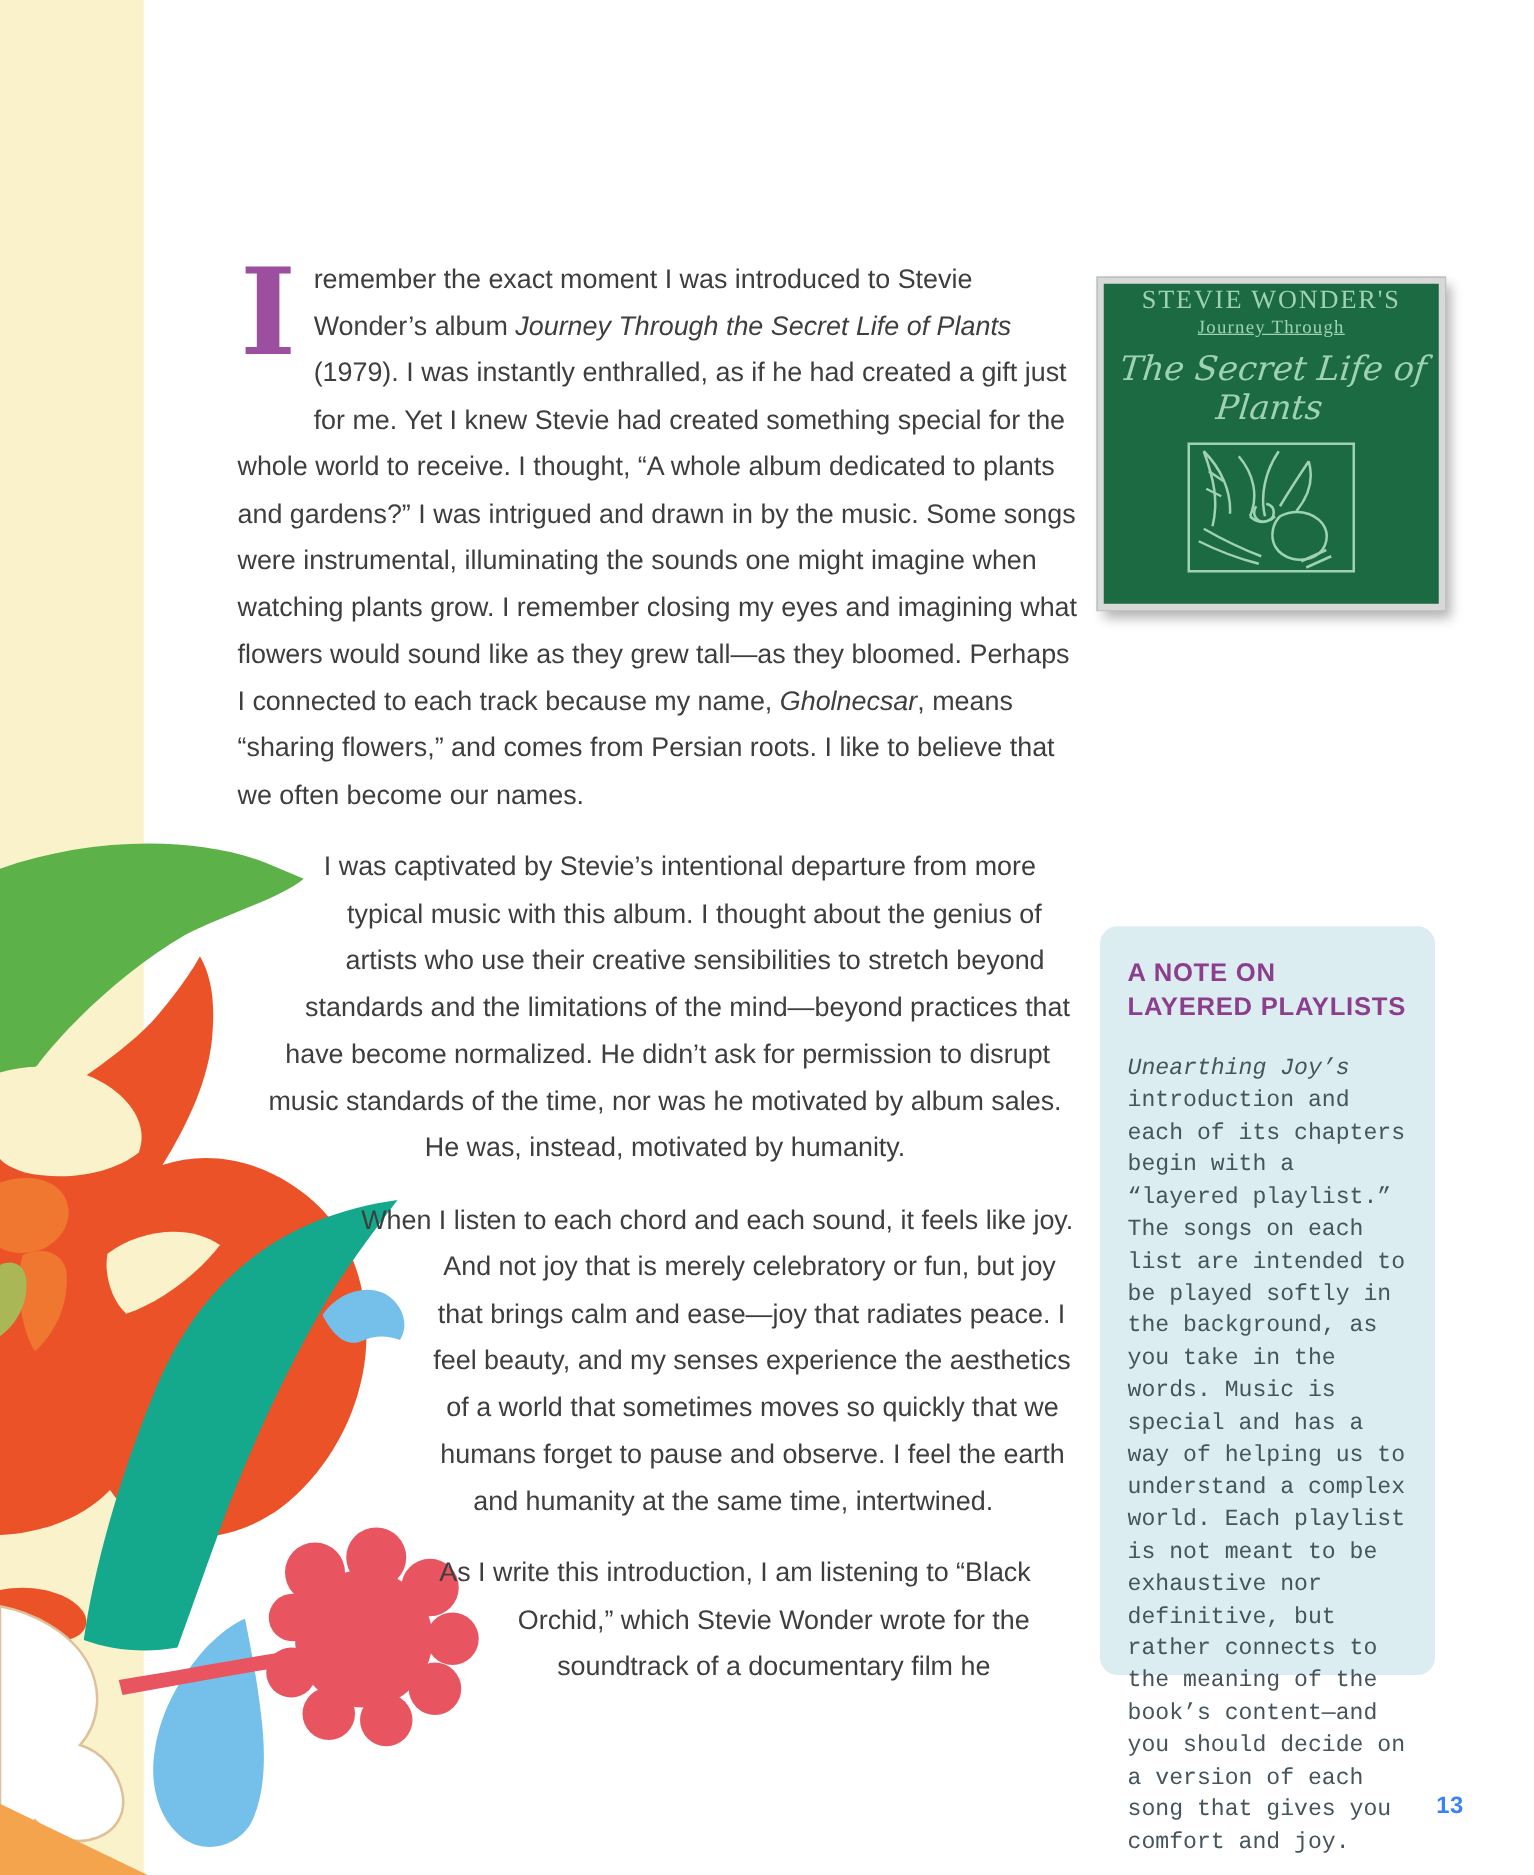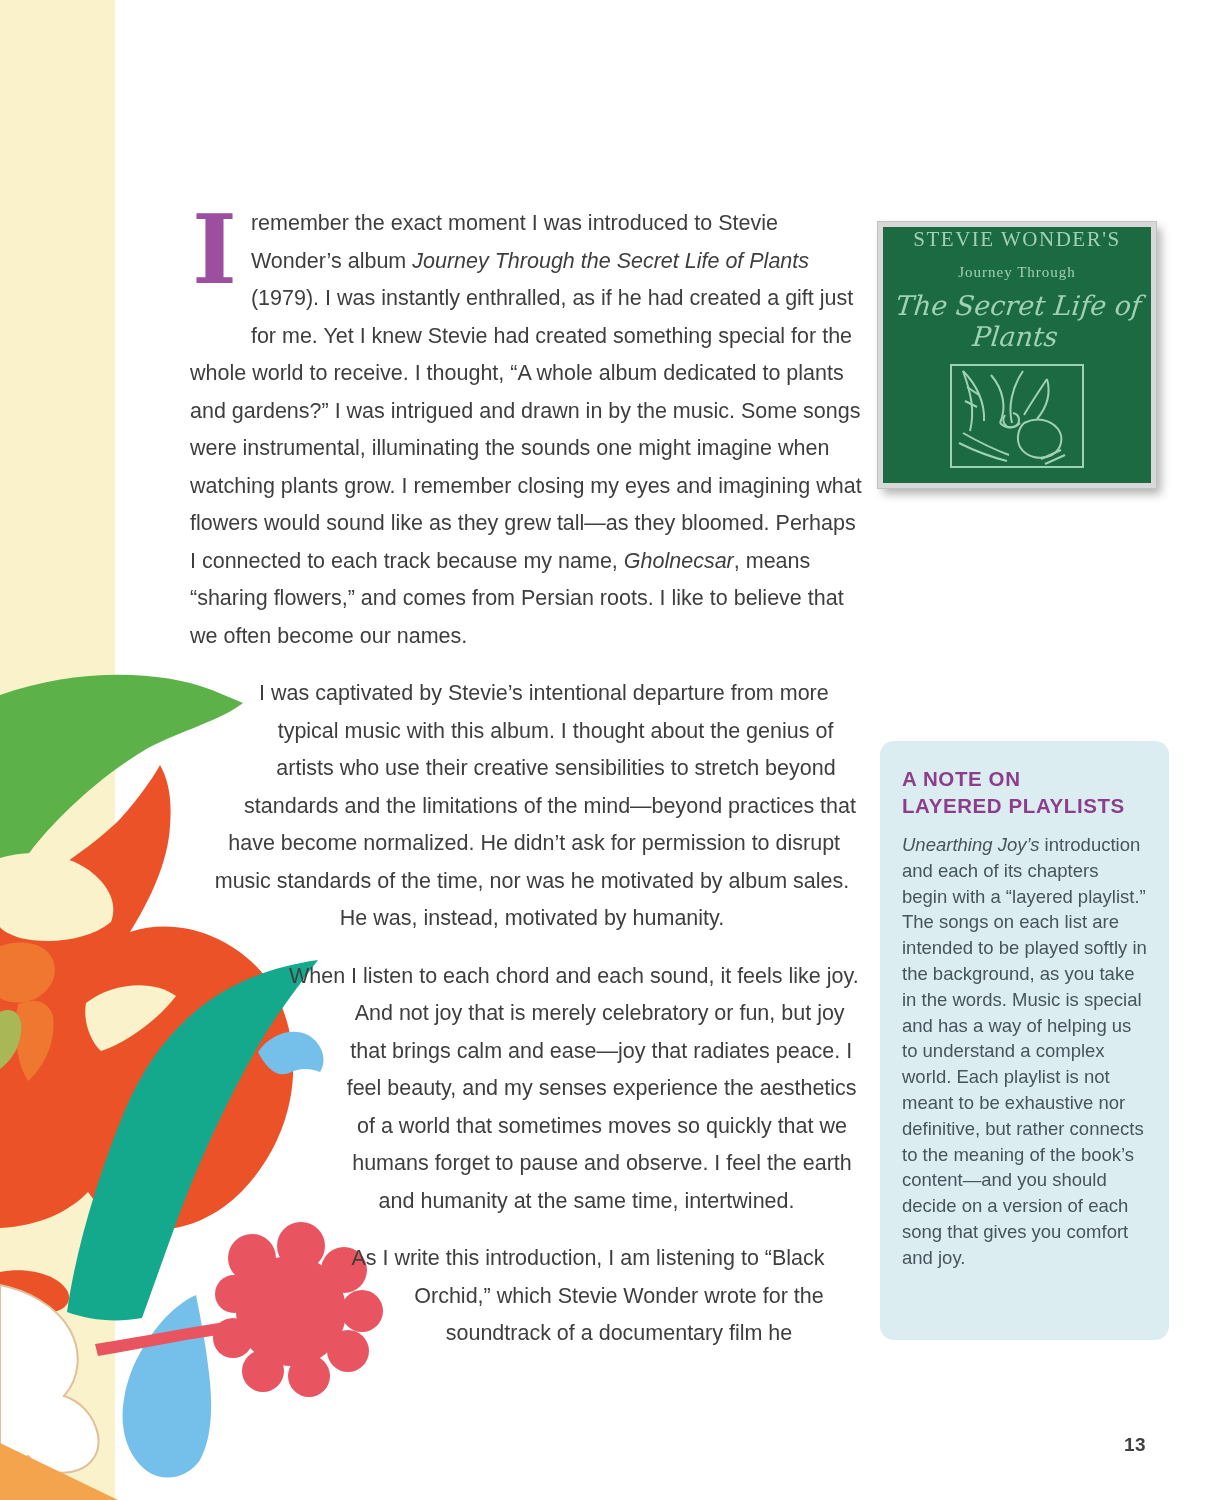--- a/index.html
+++ b/index.html
@@ -25,33 +25,33 @@
     shape-outside:polygon(0px 0px,0px 42px,46px 52px,48px 96px,10px 132px,0px 160px,
       0px 318px,115px 335px,133px 352px,138px 368px,140px 470px,106px 506px,
       74px 548px,60px 600px,168px 625px,183px 658px,183px 760px,30px 778px,0px 786px);}
 
   
   .album{position:absolute;left:878px;top:222px;width:268px;height:256px;
          border:5px solid #d8d8d8;outline:1px solid #c2c2c2;
          box-shadow:5px 6px 9px rgba(0,0,0,0.30);text-align:center;}
   .album-title{font-family:"Liberation Serif",serif;
          font-size:21px;letter-spacing:1.5px;}
-  .album-sub{font-family:"Liberation Serif",serif;font-size:15px;letter-spacing:1px;margin-top:12px;}
+  .album-sub{font-family:"Liberation Serif",serif;font-size:15px;letter-spacing:1px;margin-top:2px;text-decoration:underline;}
   .album-script{font-family:"DejaVu Serif",serif;font-style:italic;font-size:27px;
          margin-top:9px;transform:skewX(-6deg);}
   .album-art{margin-top:11px;}
 
   
-  .notebox{position:absolute;left:880px;top:741px;width:289px;height:599px;
+  .notebox{position:absolute;left:880px;top:741px;width:268px;height:599px;
            border-radius:14px;box-sizing:border-box;padding:24px 22px;}
   .note-heading{font-weight:bold;font-size:20.5px;line-height:27px;letter-spacing:0.6px;}
-  .note-body{margin-top:13px;font-size:18.5px;line-height:25.8px;color:#47545b;}
+  .note-body{margin-top:23px;font-size:18.5px;line-height:25.8px;color:#47545b;font-family:Liberation Mono, monospace;}
 
-  .pagenum{position:absolute;left:1124px;top:1434px;font-size:19px;font-weight:bold;
-           color:#404040;letter-spacing:0.5px;}
+  .pagenum{position:absolute;left:1149px;top:1434px;font-size:19px;font-weight:bold;
+           color:#3b82f6;letter-spacing:0.5px;}
 </style>
 </head>
 <body>
 
 <div class="page">
 
   <div class="stripe" style="background: rgb(250, 242, 202);"></div>
 
   <svg class="illustration" viewBox="0 655 400 845" width="400" height="845" aria-hidden="true">
     <path d="M 0 695 C 70 670, 155 668, 212 690 L 243 703

